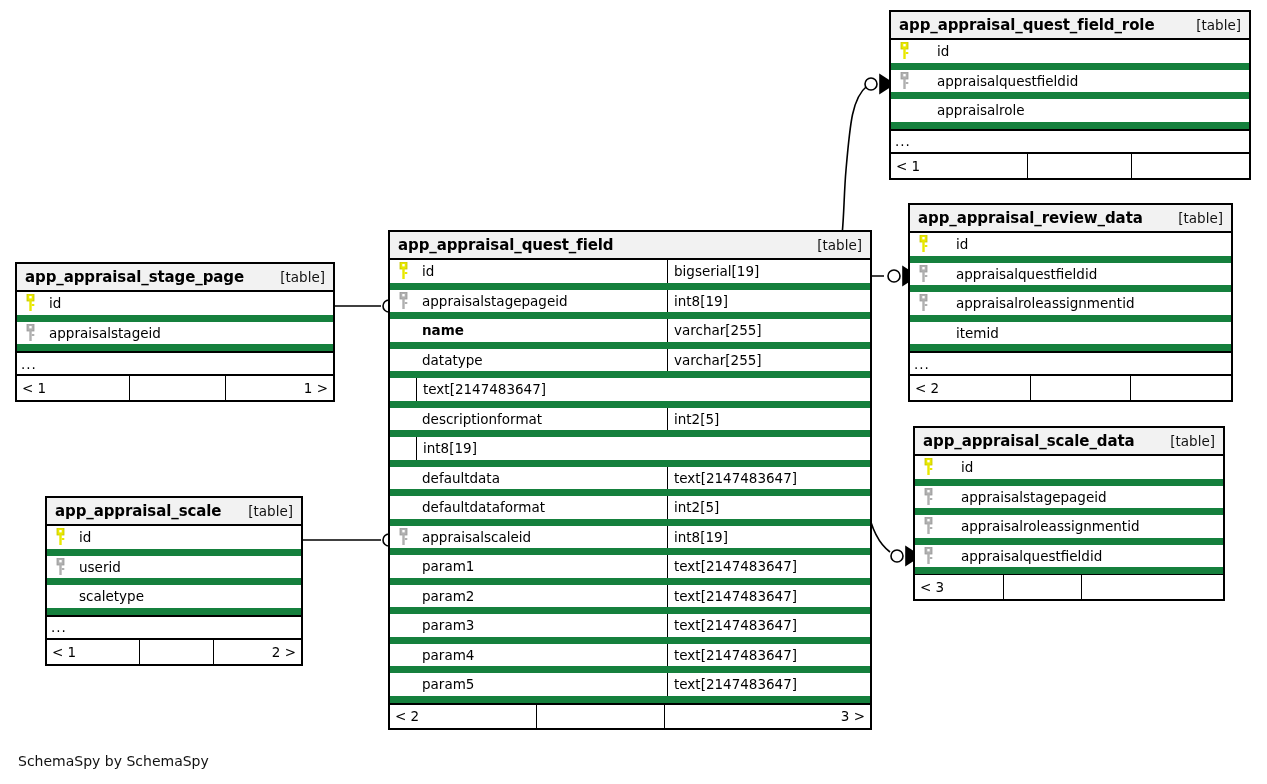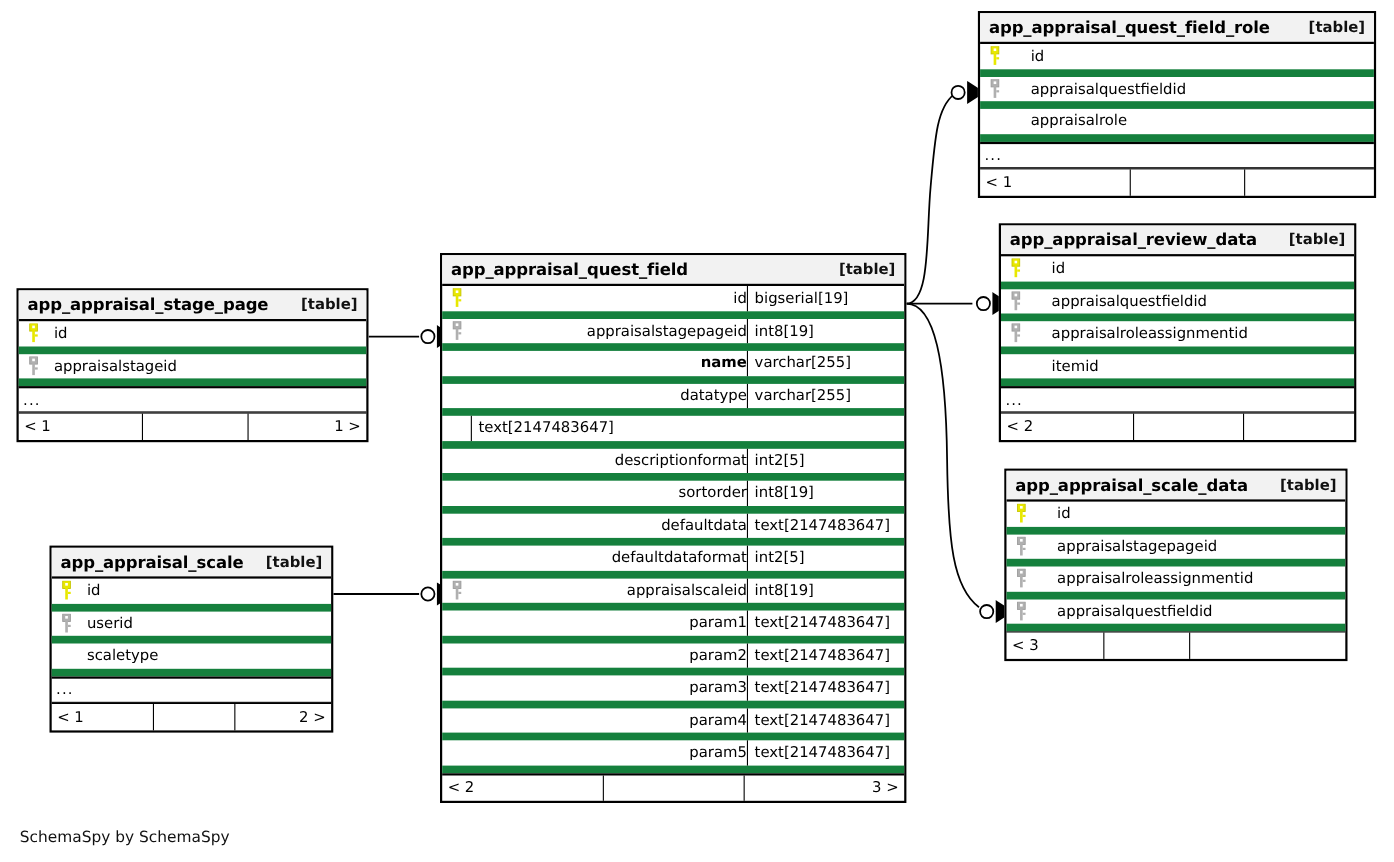--- a/index.html
+++ b/index.html
@@ -24,21 +24,21 @@
     height:28px;
     display:flex;align-items:center;
     padding:0 8px;
     box-sizing:border-box;
   }
   .tbl .hdr .tname{
     font-weight:bold;font-size:15px;letter-spacing:-0.1px;
     white-space:nowrap;
   }
   .tbl .hdr .ttag{
-    margin-left:auto;font-size:13.5px;color:#111111;font-weight:bold;
+    margin-left:auto;font-size:13.5px;color:#111111;font-weight:normal;
   }
   .row{
     display:flex;align-items:center;
     height:29.5px;
     border-bottom:7px solid #15803d;
     box-sizing:border-box;
     font-size:13.5px;
   }
   .row:last-child{border-bottom:none;}
   .row .keycell{
@@ -199,21 +199,21 @@
       <span class="colname">scaletype</span>
     </div>
     <div class="ellipsis-row">...</div>
     <div class="foot">
       <div class="fc left" style="width:92px;">&lt; 1</div>
       <div class="fc" style="width:74px;"></div>
       <div class="fc right" style="flex:1;">2 &gt;</div>
     </div>
   </div>
 
-  <div class="tbl" id="t-quest-field" style="left:400px;top:230px;width:424px;text-align:right;">
+  <div class="tbl" id="t-quest-field" style="left:388px;top:230px;width:484px;">
     <div class="hdr">
       <span class="tname">app_appraisal_quest_field</span>
       <span class="ttag">[table]</span>
     </div>
 
     <div class="row hastype">
       <span class="keycell">
         <svg class="keyicon" width="11" height="18" viewBox="0 0 11 18">
             <rect x="2" y="0" width="7" height="7" fill="#e8e800" stroke="#c4c400" stroke-width="0.8"></rect>
             <rect x="4.3" y="2" width="2.4" height="2.4" fill="#ffffff"></rect>
@@ -250,21 +250,20 @@
       <span class="keycell"></span>
       <span class="coltype" style="flex:1;">text[2147483647]</span>
     </div>
     <div class="row hastype">
       <span class="keycell"></span>
       <span class="colname" style="width:245px;">descriptionformat</span>
       <span class="coltype" style="flex:1;">int2[5]</span>
     </div>
     <div class="row hastype">
       <span class="keycell"></span>
-      <span class="colname" style="width:245px;">sortorder</span>
       <span class="coltype" style="flex:1;">int8[19]</span>
     </div>
     <div class="row hastype">
       <span class="keycell"></span>
       <span class="colname" style="width:245px;">defaultdata</span>
       <span class="coltype" style="flex:1;">text[2147483647]</span>
     </div>
     <div class="row hastype">
       <span class="keycell"></span>
       <span class="colname" style="width:245px;">defaultdataformat</span>

